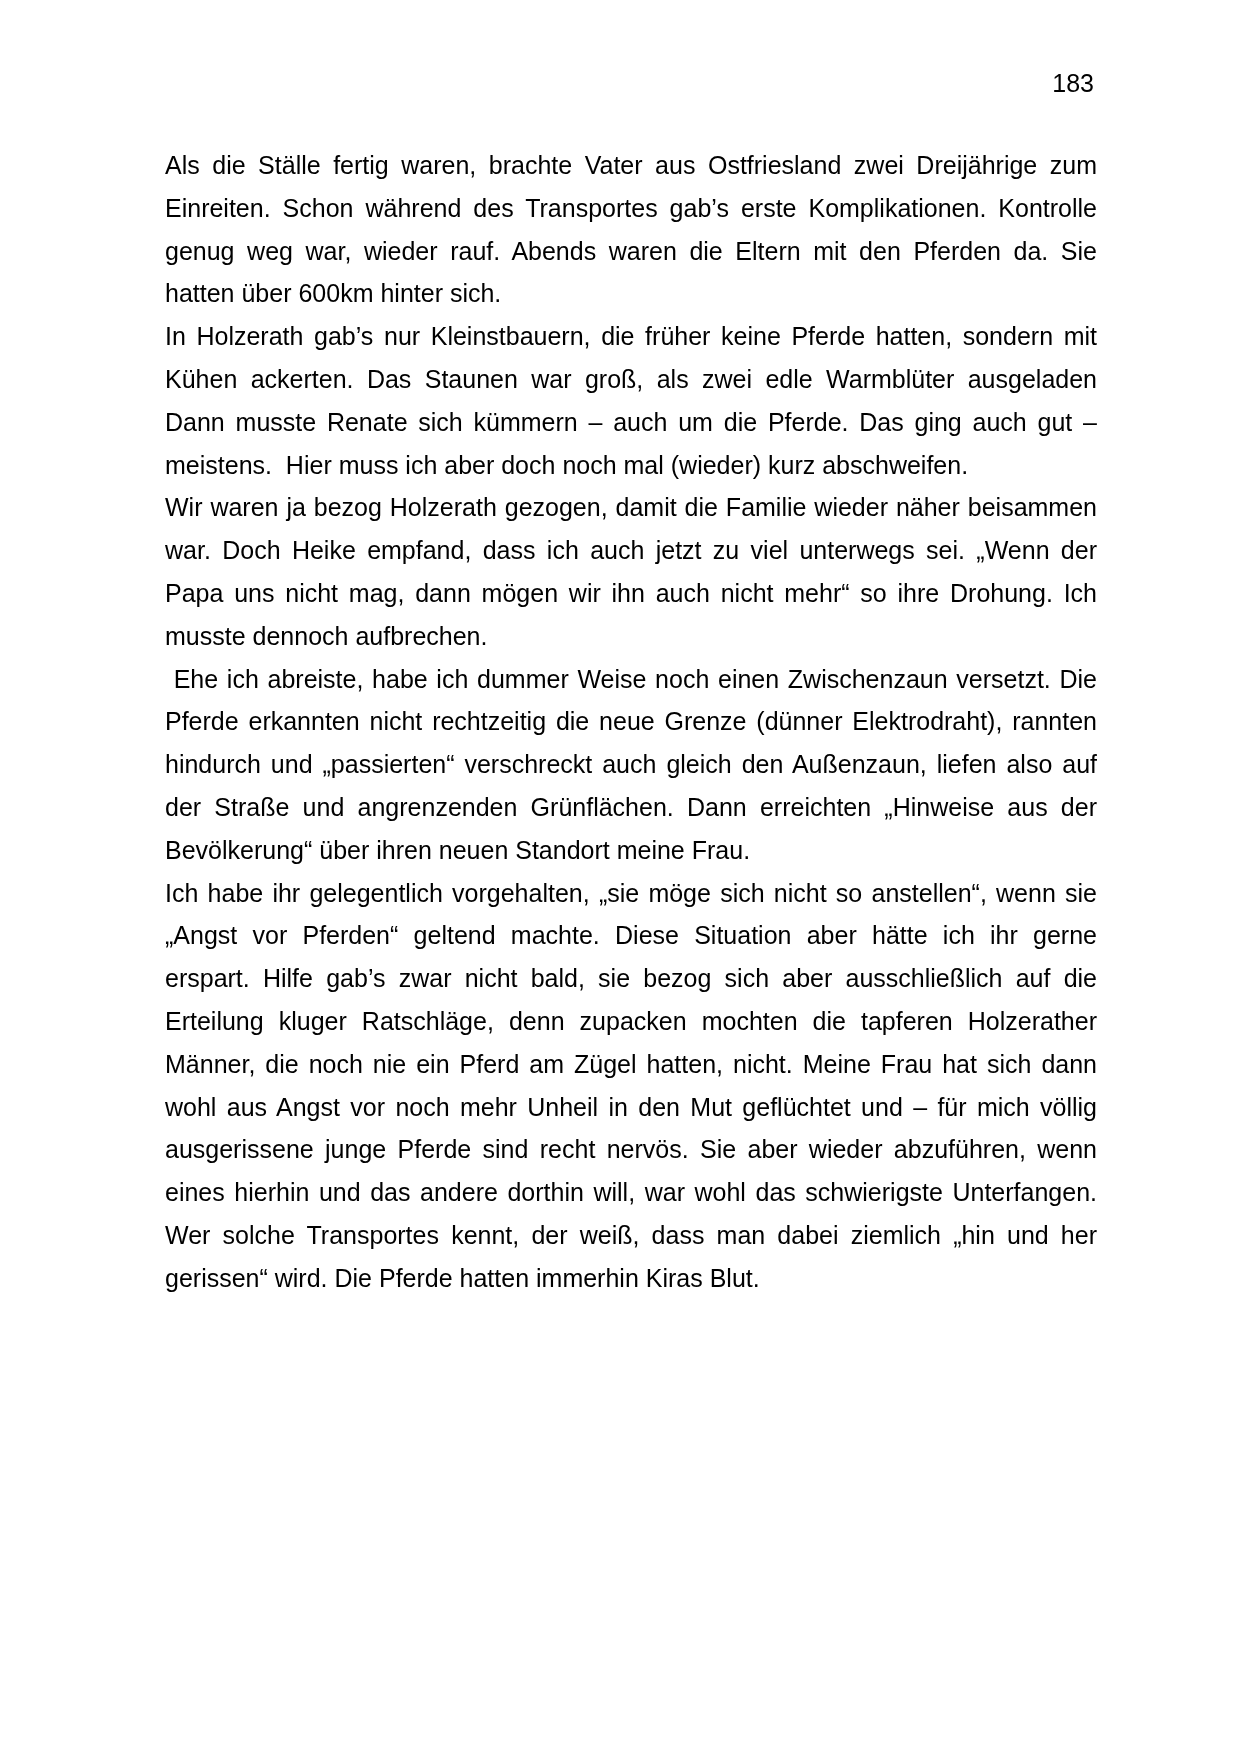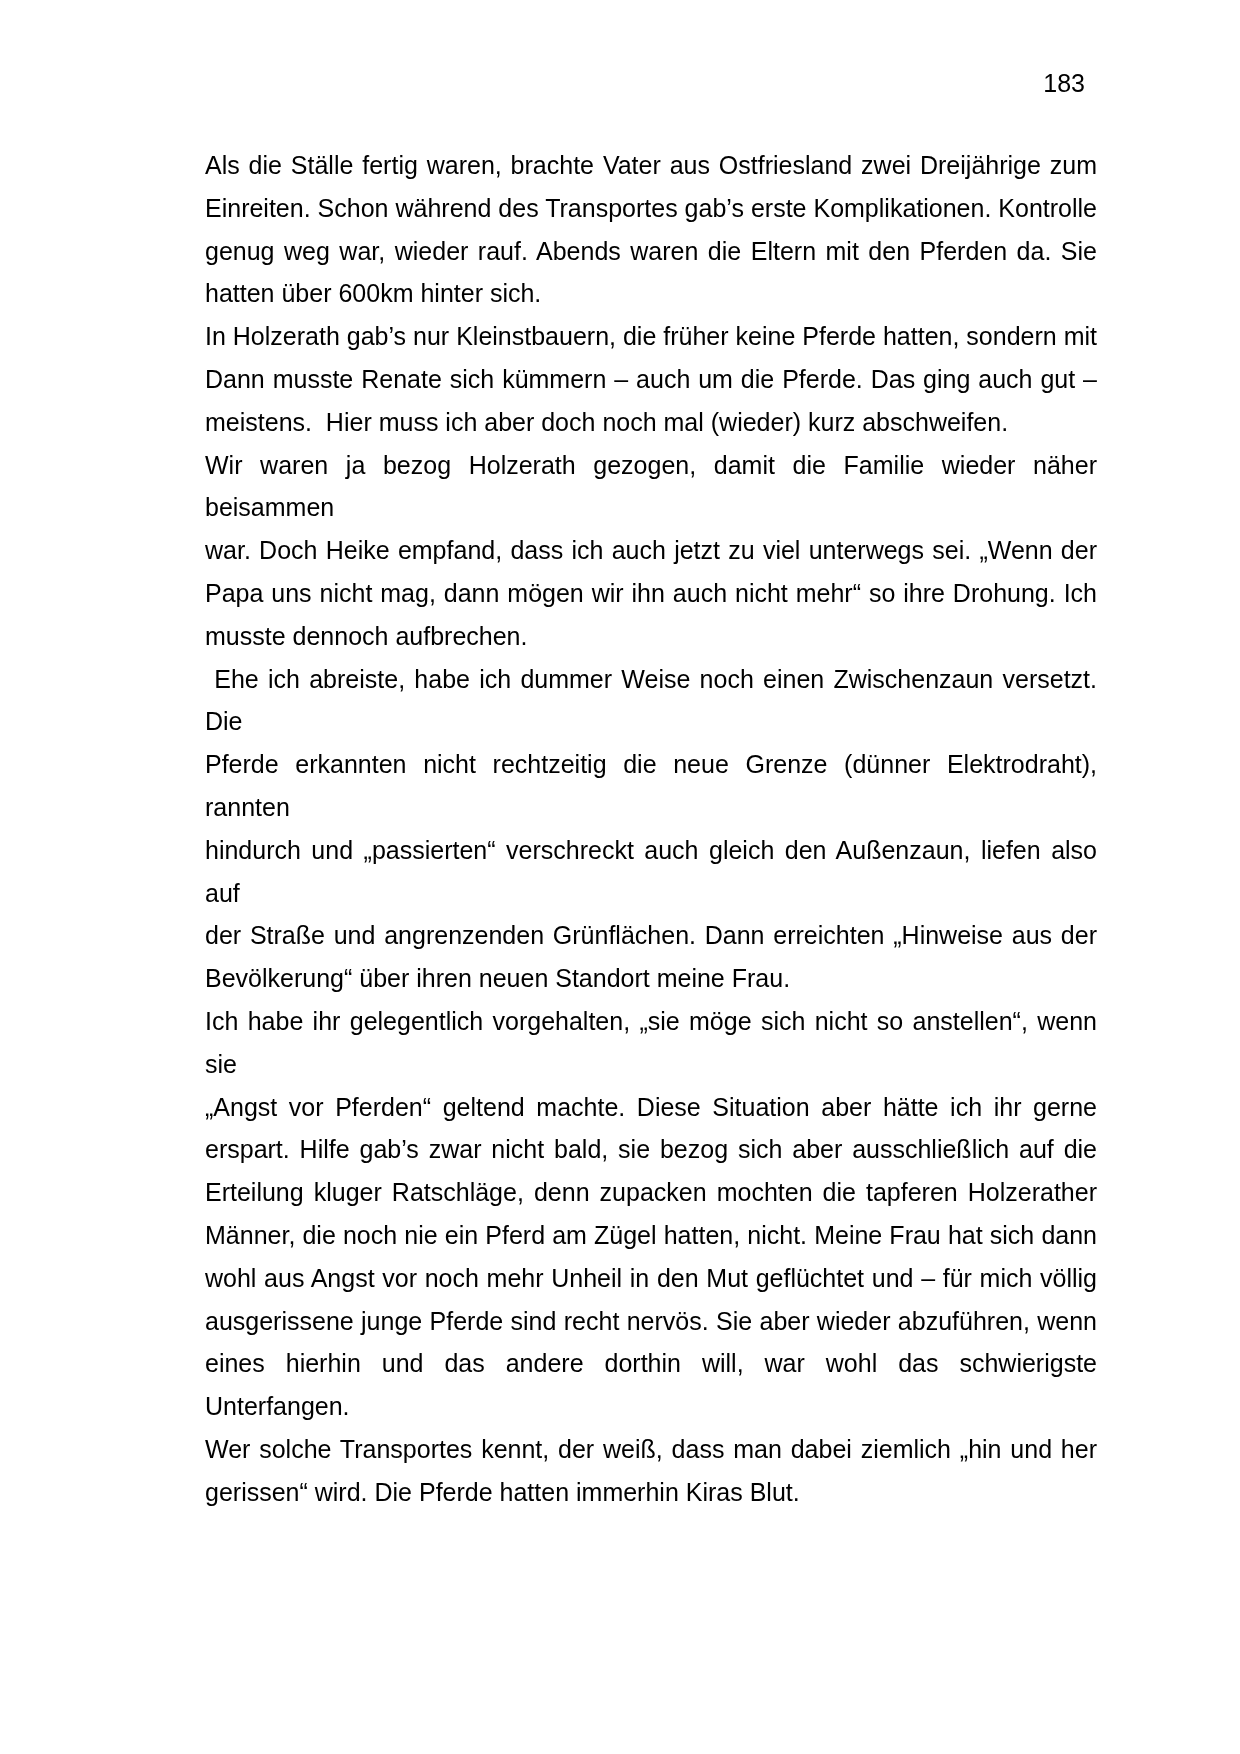--- a/index.html
+++ b/index.html
@@ -11,21 +11,21 @@
     width: 1240px;
     height: 1754px;
     position: relative;
     font-family: "Liberation Sans", "DejaVu Sans", sans-serif;
     color: #000000;
     overflow: hidden;
   }
   .page-number {
     position: absolute;
     top: 69px;
-    left: 153px;
+    left: 162px;
     width: 932px;
     text-align: right;
     font-size: 25px;
     line-height: 28px;
   }
   .page-body {
     position: absolute;
     top: 144px;
     left: 165px;
     width: 932px;
@@ -34,40 +34,40 @@
     margin: 0;
     padding: 0;
   }
   .line {
     font-size: 25px;
     line-height: 42.8px;
     white-space: pre-wrap;
     text-align: justify;
     text-align-last: justify;
     text-justify: inter-word;
-    margin-left: 40px;
   }
   .line.last {
     text-align-last: left;
   }
 </style>
 </head>
 <body>
 
 <div class="page-number">183</div>
 
 <div class="page-body">
     <div class="paragraph">
       <div class="line">Als die Ställe fertig waren, brachte Vater aus Ostfriesland zwei Dreijährige zum</div>
       <div class="line">Einreiten. Schon während des Transportes gab’s erste Komplikationen. Kontrolle</div>
       <div class="line">genug weg war, wieder rauf. Abends waren die Eltern mit den Pferden da. Sie</div>
       <div class="line last">hatten über 600km hinter sich.</div>
     </div>
     <div class="paragraph">
       <div class="line">In Holzerath gab’s nur Kleinstbauern, die früher keine Pferde hatten, sondern mit</div>
+      <div class="line">Kühen ackerten. Das Staunen war groß, als zwei edle Warmblüter ausgeladen</div>
       <div class="line">Dann musste Renate sich kümmern – auch um die Pferde. Das ging auch gut –</div>
       <div class="line last">meistens.  Hier muss ich aber doch noch mal (wieder) kurz abschweifen.</div>
     </div>
     <div class="paragraph">
       <div class="line">Wir waren ja bezog Holzerath gezogen, damit die Familie wieder näher beisammen</div>
       <div class="line">war. Doch Heike empfand, dass ich auch jetzt zu viel unterwegs sei. „Wenn der</div>
       <div class="line">Papa uns nicht mag, dann mögen wir ihn auch nicht mehr“ so ihre Drohung. Ich</div>
       <div class="line last">musste dennoch aufbrechen.</div>
     </div>
     <div class="paragraph">

